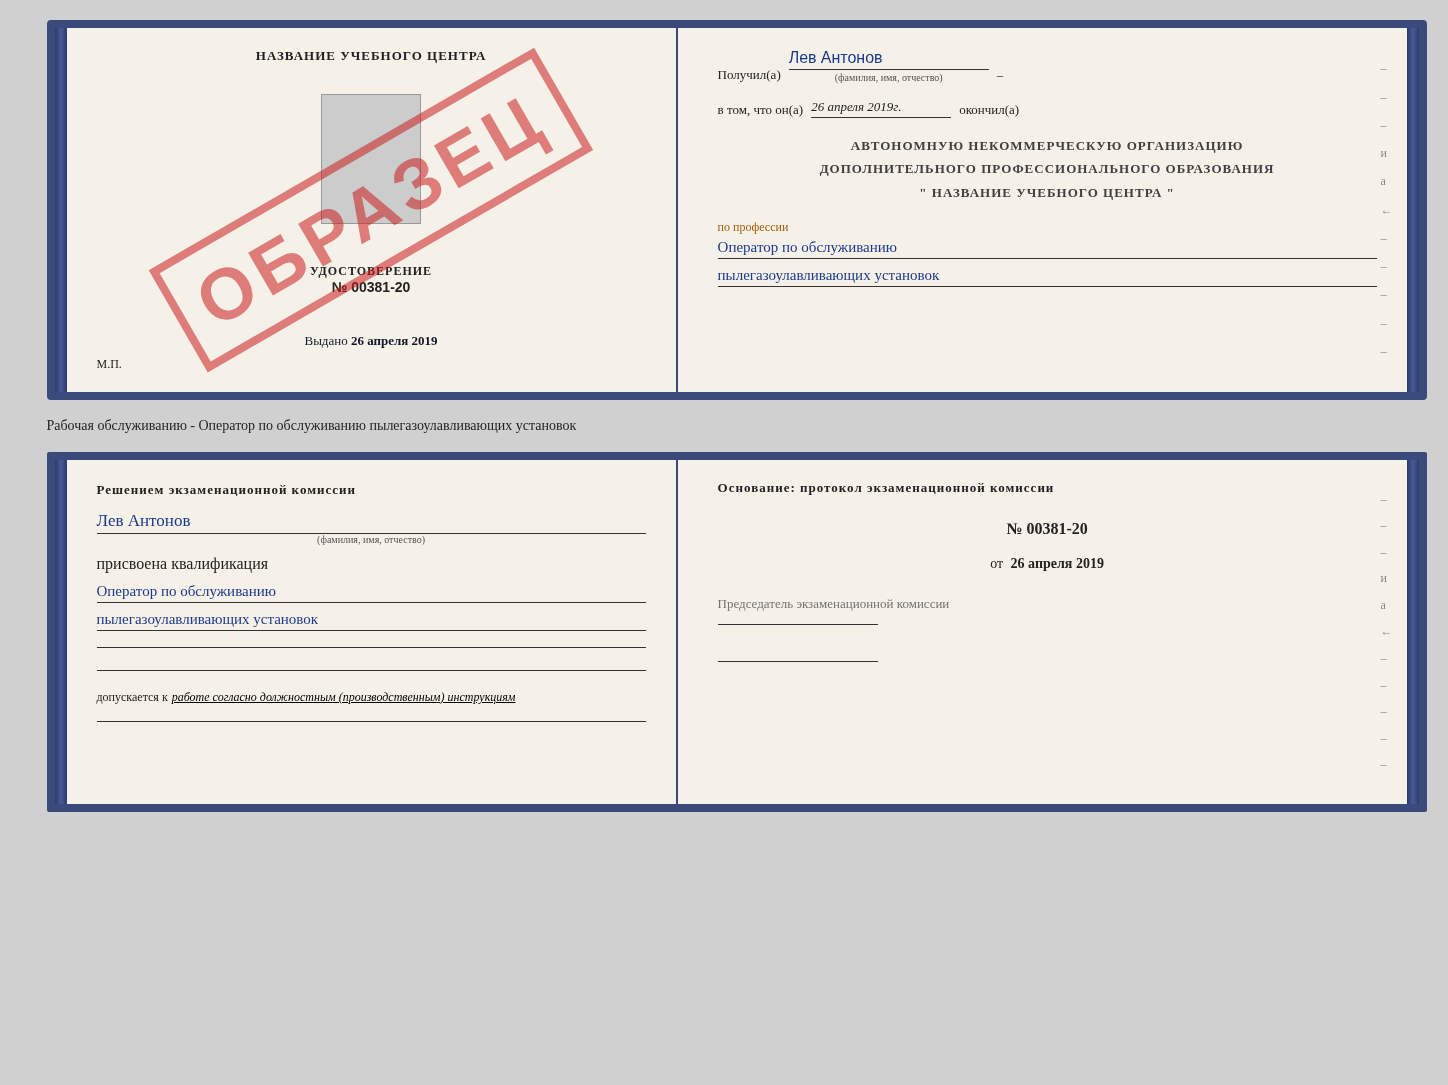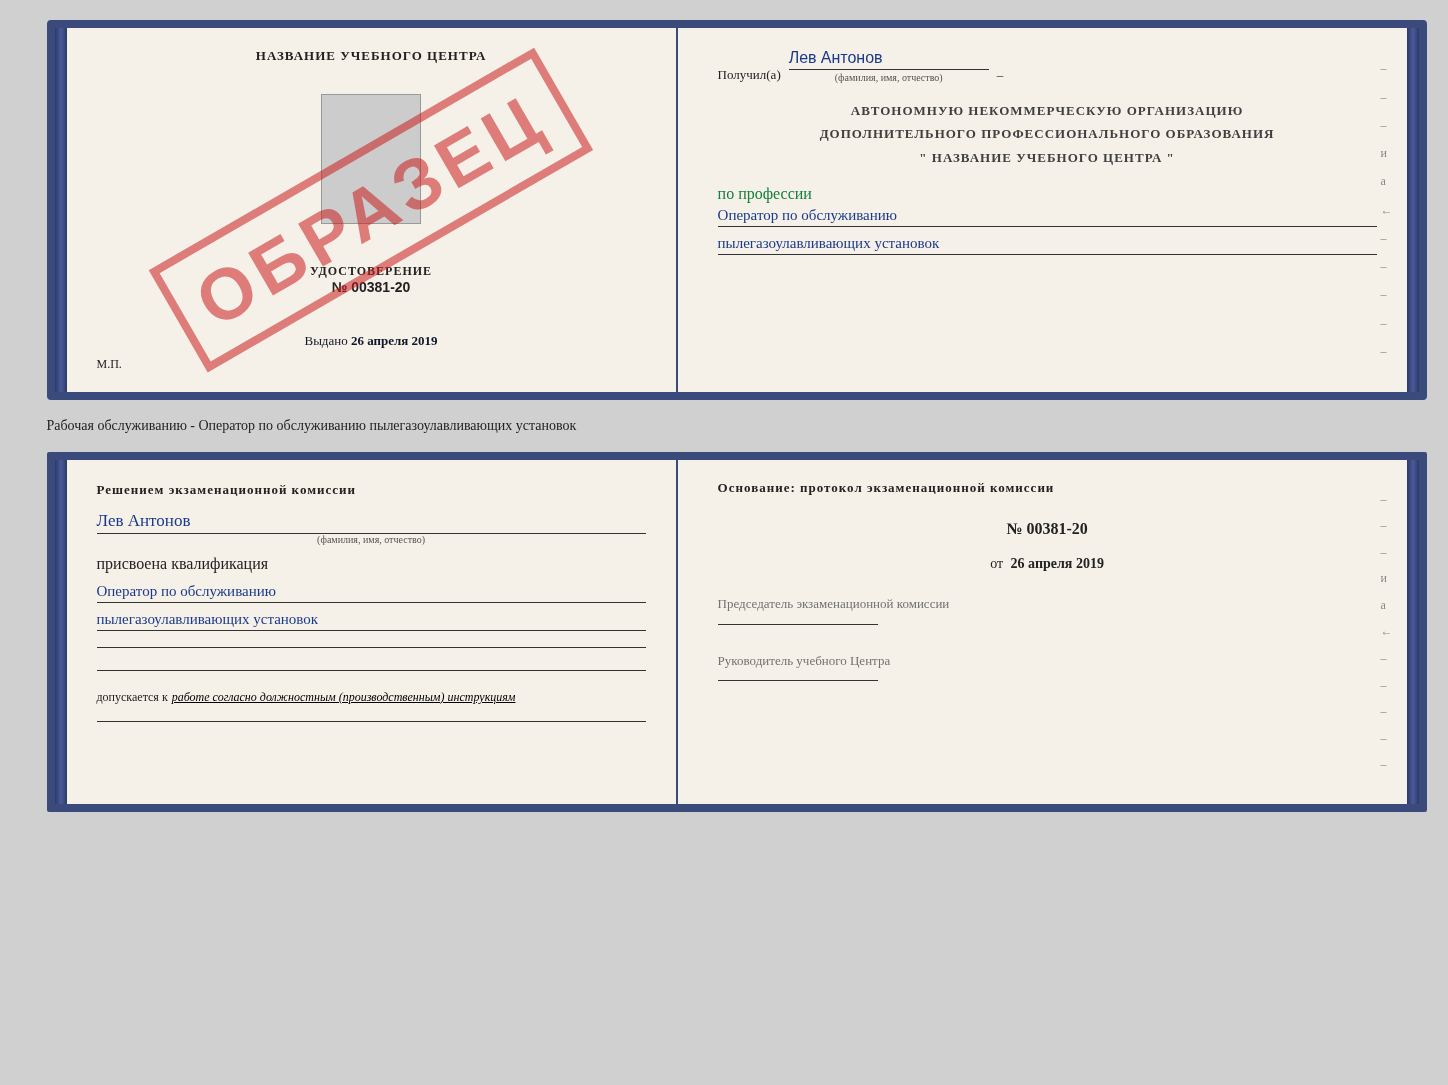--- a/index.html
+++ b/index.html
@@ -175,22 +175,22 @@
     .org-text {
       font-size: 13px;
       font-weight: bold;
       text-align: center;
       letter-spacing: 1px;
       line-height: 1.8;
       color: #404040;
     }
 
     .profession-label {
-      font-size: 16px;
-      color: #15803d;
+      font-size: 12px;
+      color: #a16207;
     }
 
     .profession-value {
       font-family: 'Comic Sans MS', cursive;
       font-size: 15px;
       color: #1a3a8a;
       border-bottom: 1px solid #333;
       padding-bottom: 2px;
       display: block;
       margin-top: 4px;
@@ -376,20 +376,25 @@
 
       <div class="recipient-line">
         <span style="font-size:13px;">Получил(а)</span>
         <div>
           <div class="recipient-name">Лев Антонов</div>
           <div class="recipient-sub">(фамилия, имя, отчество)</div>
         </div>
         <span style="font-size:13px;">–</span>
       </div>
 
+      <div class="date-line">
+        <span style="font-size:13px;">в том, что он(а)</span>
+        <span class="date-value">26 апреля 2019г.</span>
+        <span style="font-size:13px;">окончил(а)</span>
+      </div>
 
       <div class="org-text">
         <div>АВТОНОМНУЮ НЕКОММЕРЧЕСКУЮ ОРГАНИЗАЦИЮ</div>
         <div>ДОПОЛНИТЕЛЬНОГО ПРОФЕССИОНАЛЬНОГО ОБРАЗОВАНИЯ</div>
         <div>"   НАЗВАНИЕ УЧЕБНОГО ЦЕНТРА   "</div>
       </div>
 
       <div>
         <div class="profession-label">по профессии</div>
         <span class="profession-value">Оператор по обслуживанию</span>
@@ -454,21 +459,20 @@
         <span>от</span>
         <span style="font-weight:bold;margin-left:4px;">26 апреля 2019</span>
       </div>
 
       <div class="signature-section">
         <div class="sig-title">Председатель экзаменационной комиссии</div>
         <div class="sig-line"></div>
       </div>
 
       <div class="signature-section">
-        <div class="sig-title">Руководитель учебного Центра</div>
         <div class="sig-line"></div>
       </div>
 
       <div style="position:absolute;right:14px;top:20px;bottom:20px;display:flex;flex-direction:column;justify-content:space-evenly;font-size:12px;color:#888;">
         <span>–</span>
         <span>–</span>
         <span>–</span>
         <span>и</span>
         <span>а</span>
         <span>←</span>

